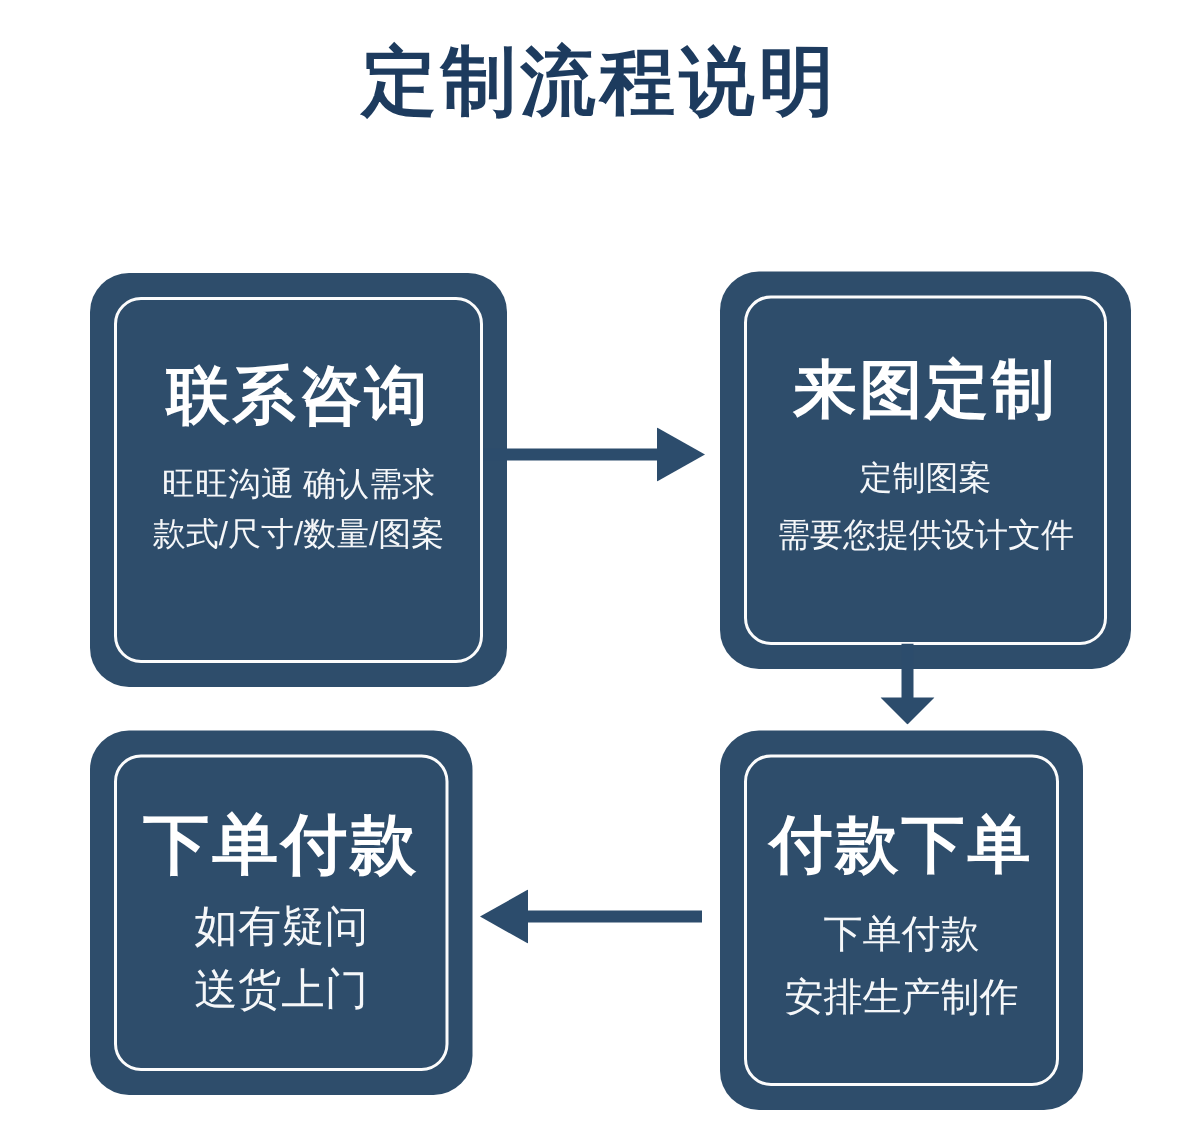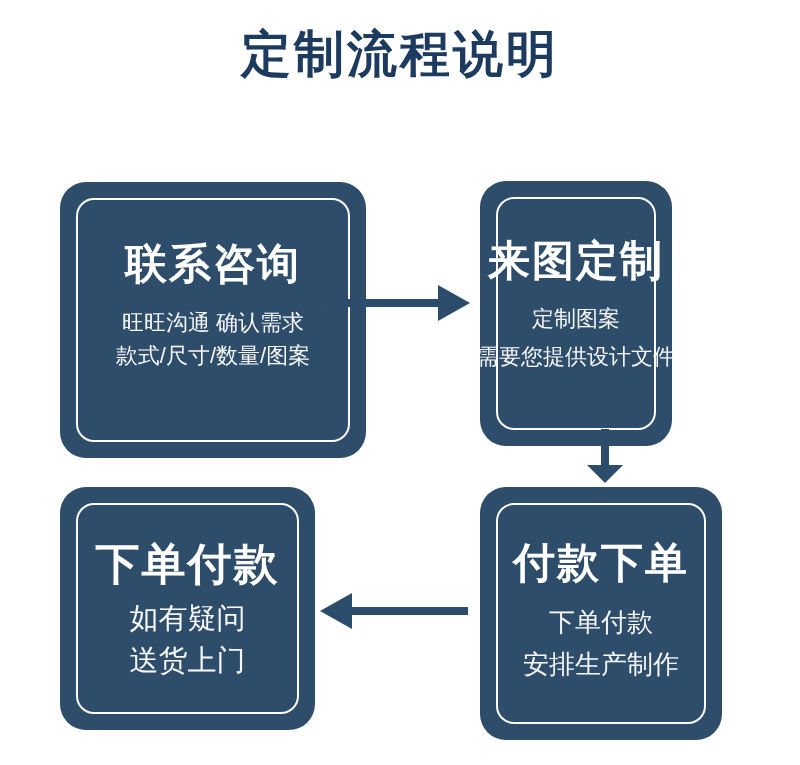--- a/index.html
+++ b/index.html
@@ -54,22 +54,22 @@
     text-align: center;
   }
   .step::before {
     content: "";
     position: absolute;
     inset: 16px;
     border: 2.5px solid #fcfcfc;
     border-radius: 18px;
     pointer-events: none;
   }
-  .pos-tl { left: 60px;  top: 182px; width: 306px; height: 242px; padding-bottom: 34px; }
-  .pos-tr { left: 480px; top: 181px; width: 192px; height: 243px; padding-bottom: 22px; font-family: Liberation Serif, serif; }
+  .pos-tl { left: 60px;  top: 182px; width: 278px; height: 242px; padding-bottom: 34px; }
+  .pos-tr { left: 480px; top: 181px; width: 274px; height: 243px; padding-bottom: 22px; font-family: Liberation Serif, serif; }
   .pos-br { left: 480px; top: 487px; width: 242px; height: 241px; padding-bottom: 12px; }
   .pos-bl { left: 60px;  top: 487px; width: 255px; height: 241px; padding-bottom: 2px; }
   .step-title {
     font-weight: 700;
     font-size: 42px;
     line-height: 50px;
     letter-spacing: 2px;
     white-space: nowrap;
   }
   .pos-bl .step-title { font-size: 44px; }

